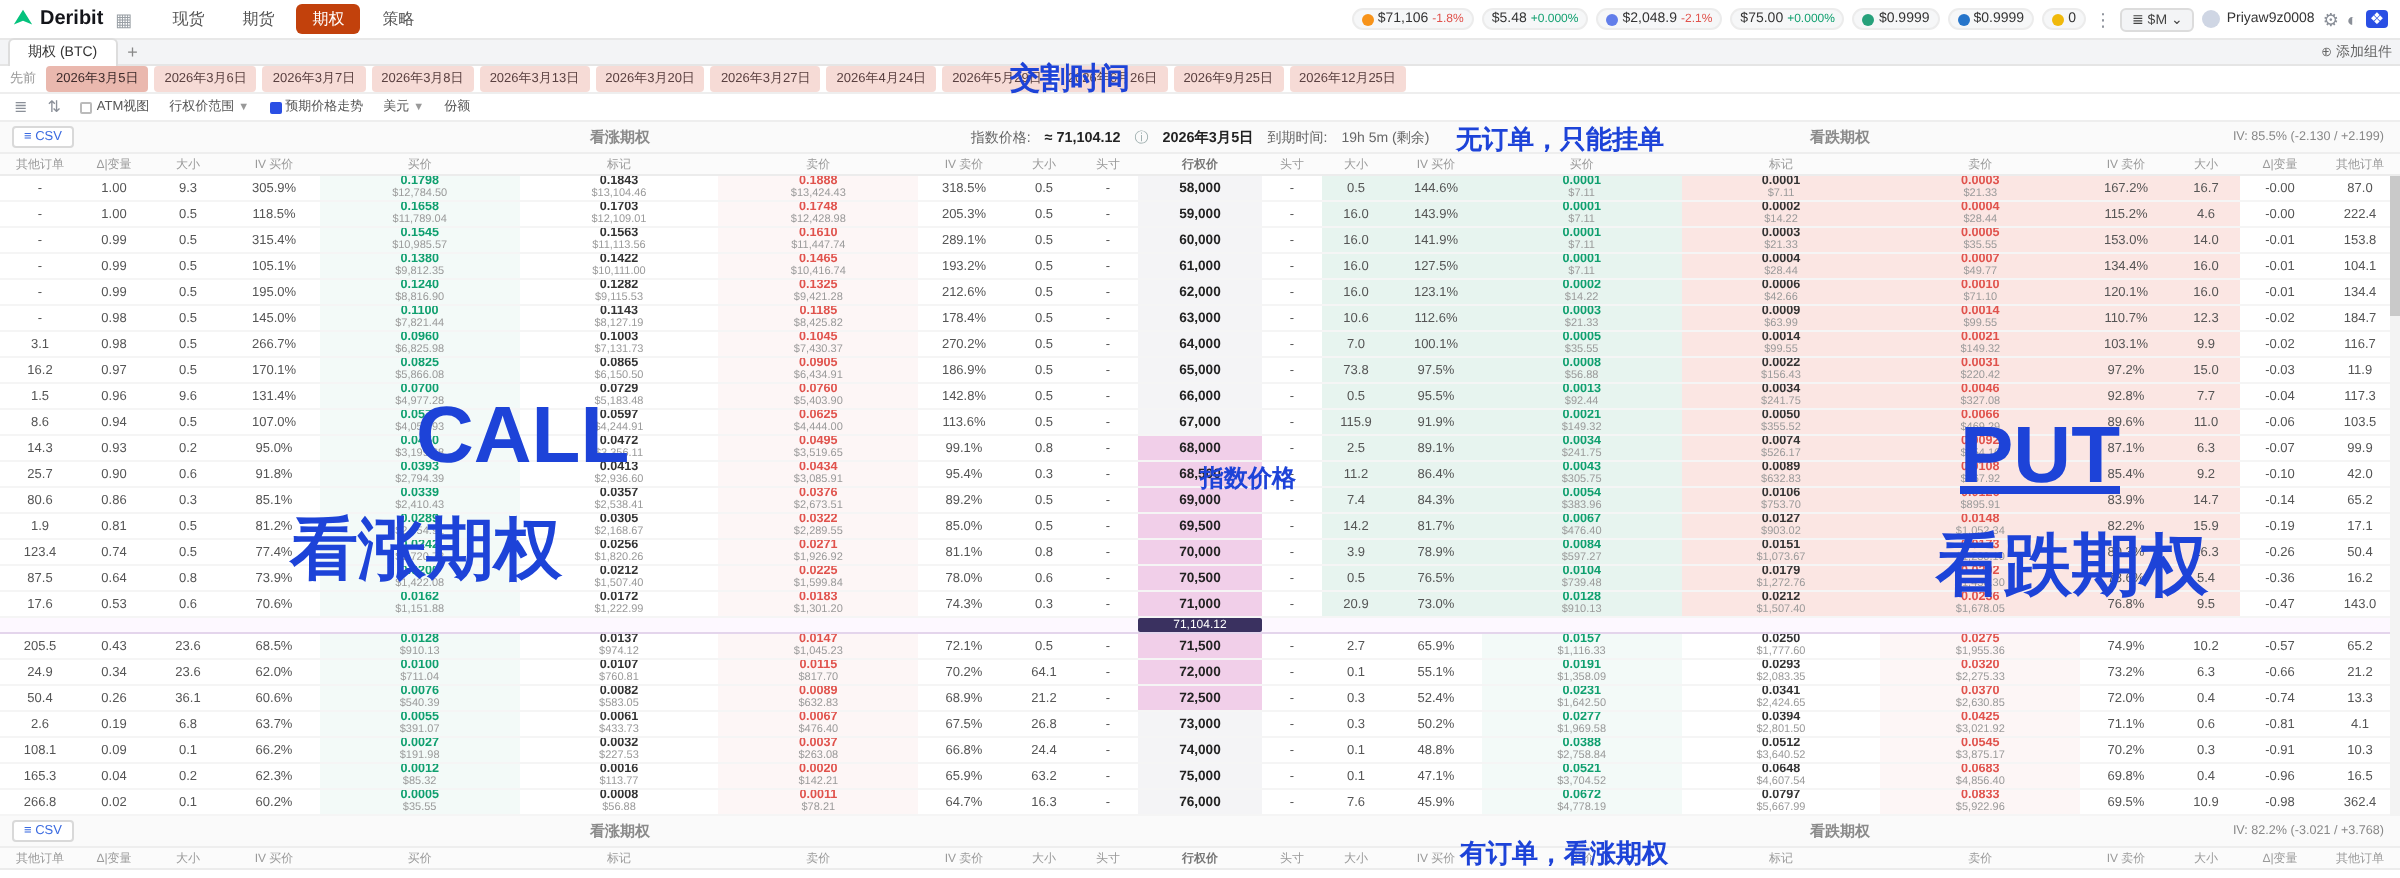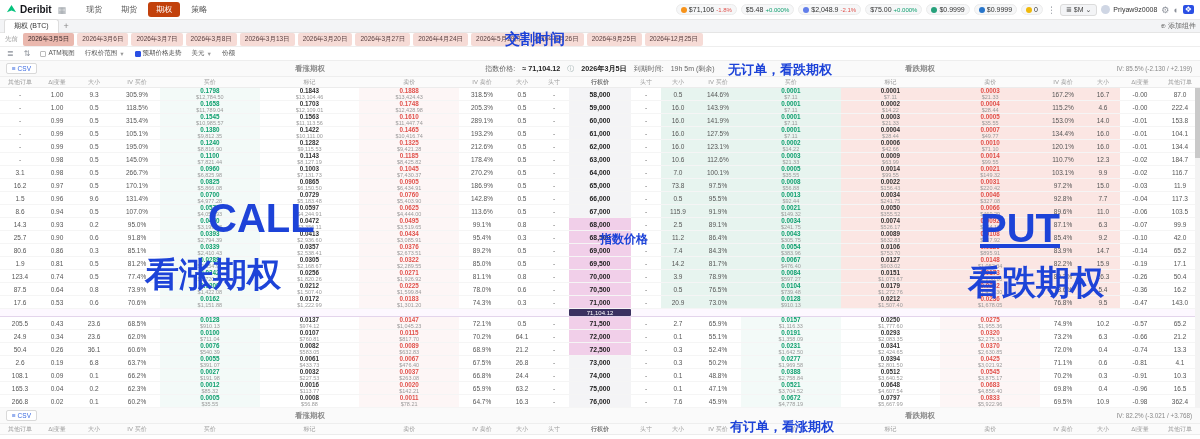--- a/index.html
+++ b/index.html
@@ -1260,19 +1260,19 @@
       <div class="hc">Δ|变量</div>
       <div class="hc">其他订单</div>
     </div>
 
   <div class="scrollbar">
       <div class="thumb"></div>
     </div>
 </div>
 
 <div class="anno a-delivery">交割时间</div>
-<div class="anno a-noorders">无订单，看跌期权</div>
+<div class="anno a-noorders">无订单，只能挂单</div>
 <div class="anno a-call-en">CALL</div>
 <div class="anno a-call-cn">看涨期权</div>
 <div class="anno a-expected">指数价格</div>
 <div class="anno a-put-en">PUT</div>
 <div class="anno a-put-cn">看跌期权</div>
 <div class="anno a-hasorders">有订单，看涨期权</div>
 
 </body></html>

